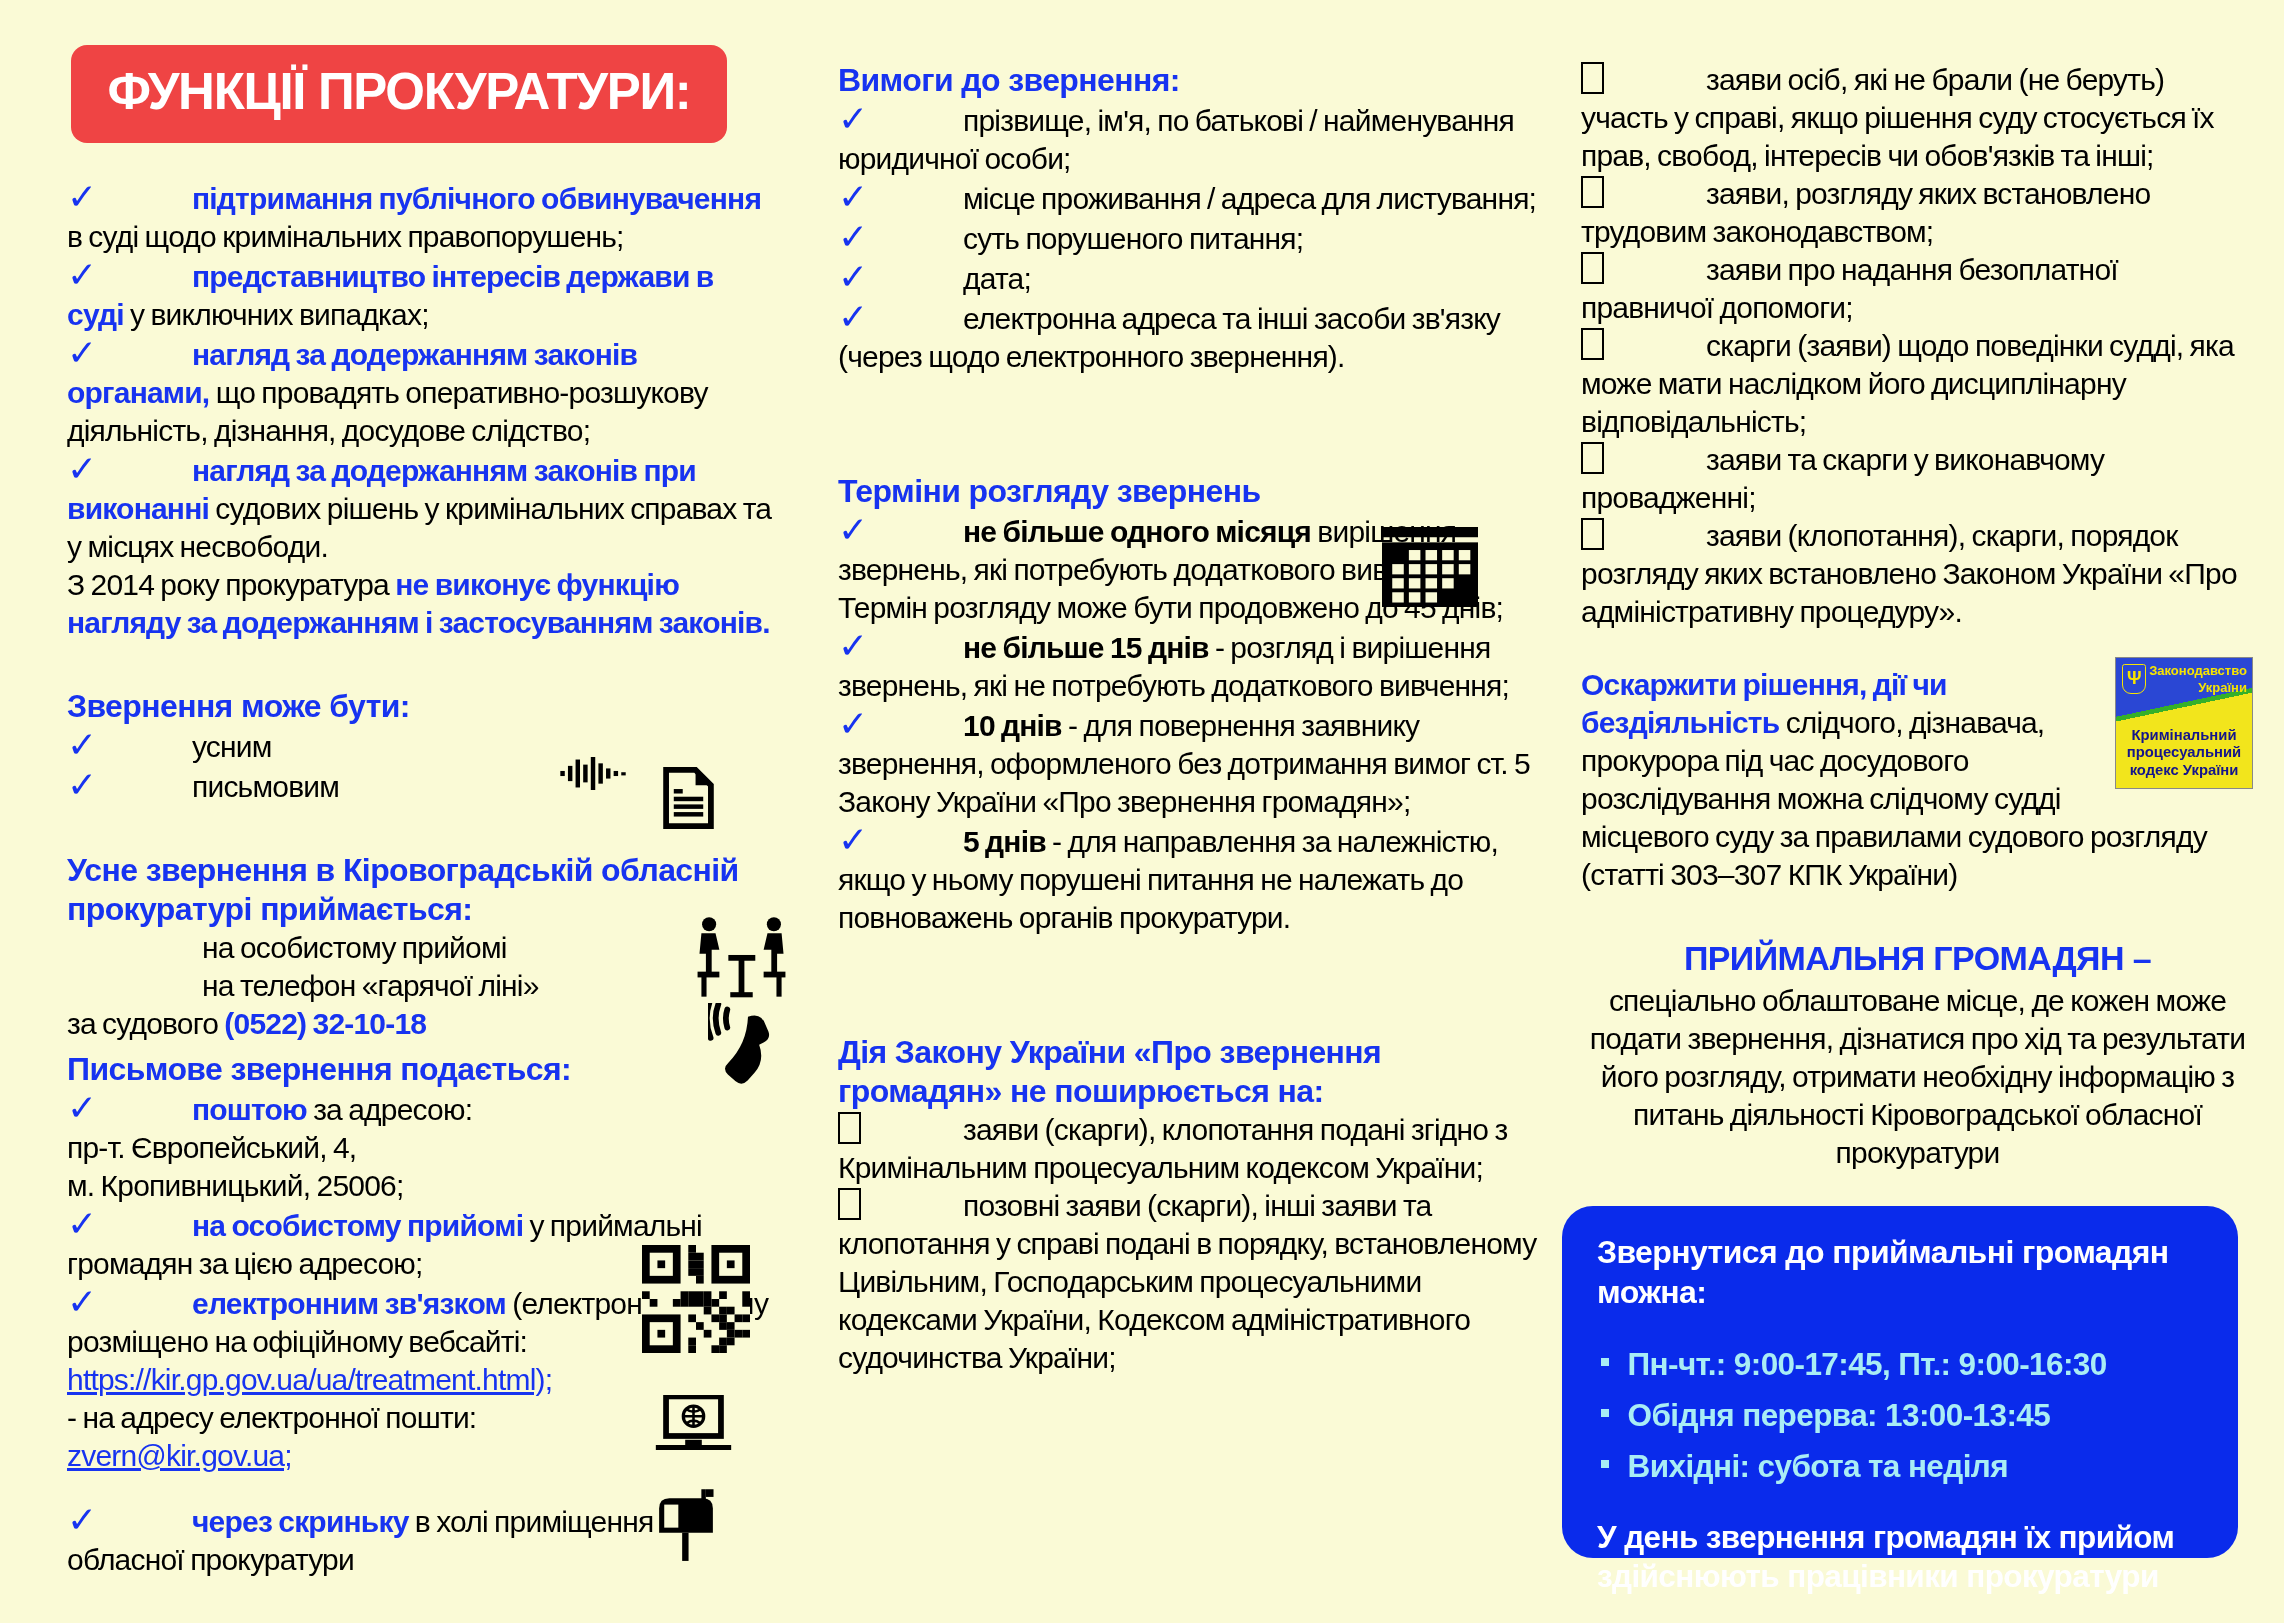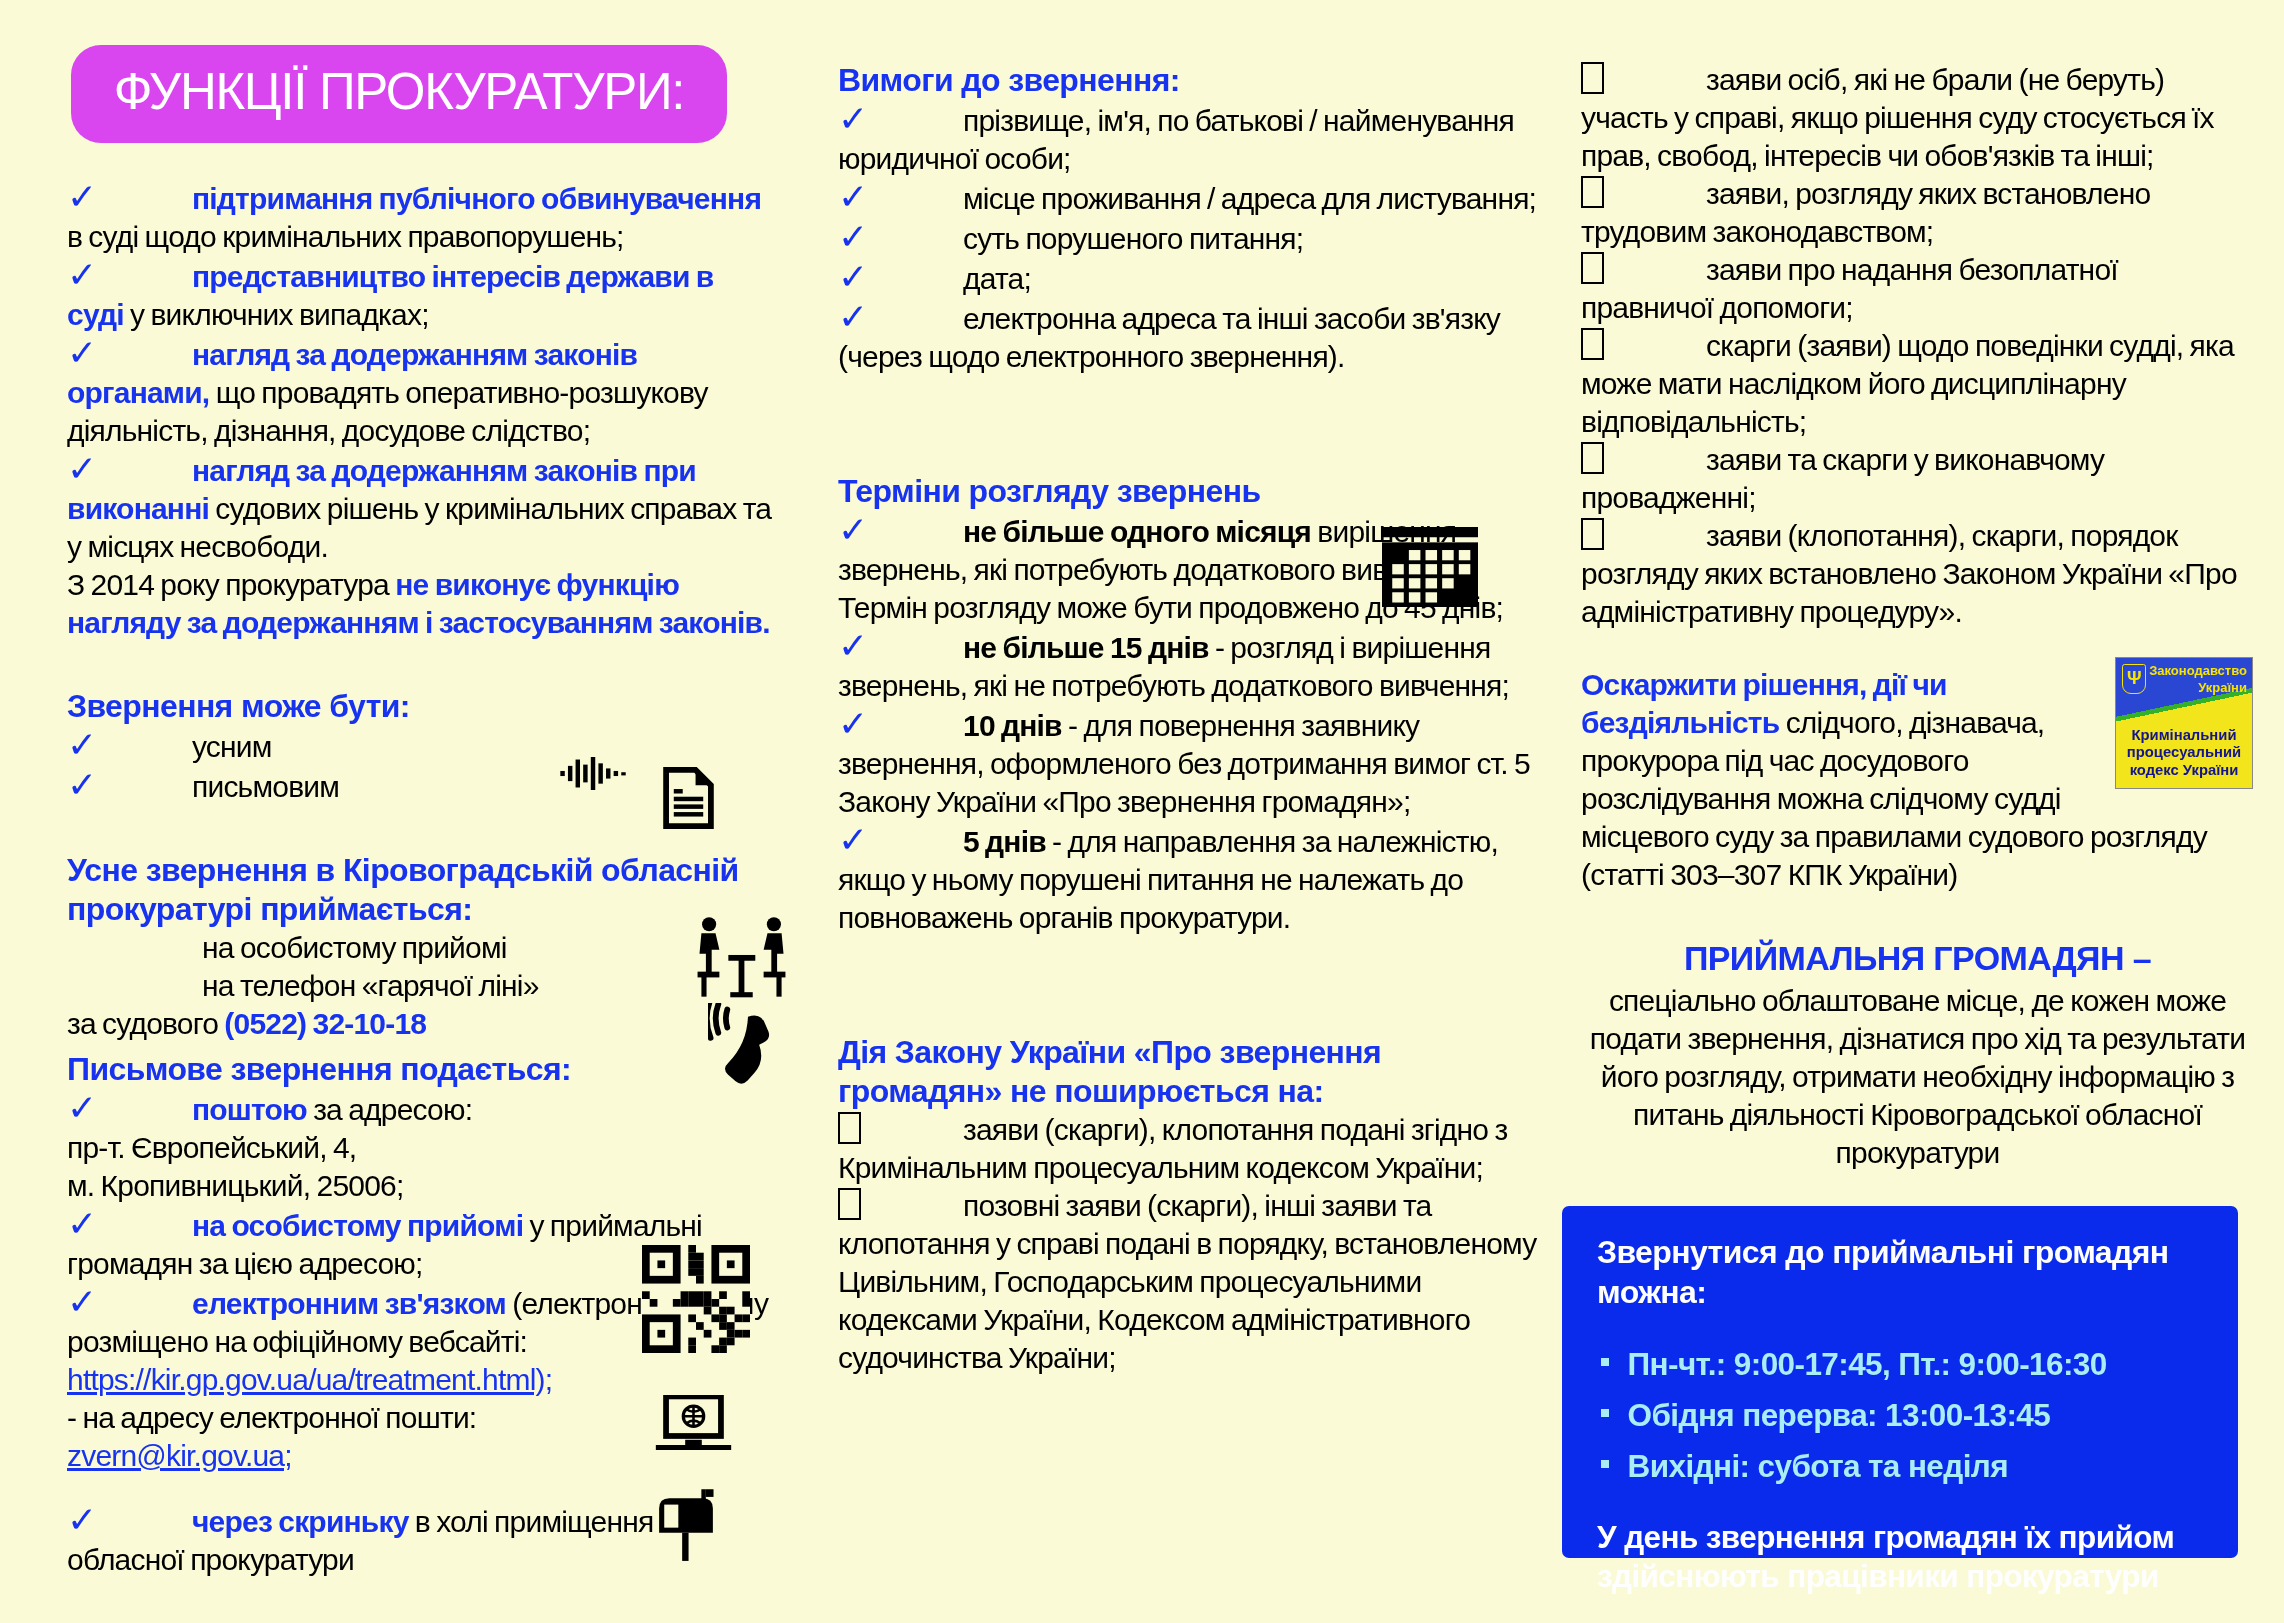--- a/index.html
+++ b/index.html
@@ -4,22 +4,22 @@
 <style>
   html,body{margin:0;padding:0;}
   body{background:#FAFAD6;}
   .page{position:relative;width:2284px;height:1624px;background:#FAFAD6;
         font-family:"Liberation Sans","DejaVu Sans",sans-serif;color:#000;overflow:hidden;}
   .col{position:absolute;top:0;}
   #col1{left:67px;width:707px;}
   #col2{left:838px;width:710px;}
   #col3{left:1581px;width:673px;}
 
-  .banner{margin:45px 47px 0 3.9px;background:#d946ef;border-radius:30px;color:#fff;
-          text-align:center;font-weight:400;font-size:51px;letter-spacing:-1.3px;
+  .banner{margin:45px 47px 0 3.9px;background:#ef4444;border-radius:16px;color:#fff;
+          text-align:center;font-weight:700;font-size:51px;letter-spacing:-1.3px;
           padding:16.7px 6.4px 22px;}
   .t{font-size:30px;line-height:38px;letter-spacing:-0.8px;word-spacing:-1.3px;}
   .h{color:#1733F0;font-weight:700;font-size:32px;line-height:39px;letter-spacing:-0.6px;}
   .lead{color:#1733F0;font-weight:700;}
   .boldblk{font-weight:700;}
   .check{display:inline-block;width:125px;color:#1733F0;font-weight:700;font-size:36px;}
   .sqwrap{display:inline-block;width:125px;}
   .sq{display:inline-block;width:19px;height:28px;border:2.6px solid #000;vertical-align:-3.9px;}
   .indent{padding-left:135px;}
   .link{color:#1733F0;text-decoration:underline;}
@@ -35,21 +35,21 @@
   .booktop{position:absolute;top:5.1px;right:5.1px;text-align:right;color:#F7E400;
      font-weight:700;font-size:13px;line-height:16.7px;letter-spacing:0;}
   .bookemblem{position:absolute;top:6.4px;left:6.4px;width:22px;height:28px;background:#2A47D4;
      border:1.3px solid #F7E400;border-radius:2.6px 2.6px 9px 9px;color:#F7E400;font-size:18px;
      text-align:center;line-height:27px;font-weight:700;}
   .bookbottom{position:absolute;bottom:9px;left:0;right:0;text-align:center;color:#14148C;
      font-weight:700;font-size:14.8px;line-height:17.3px;}
 
   .center{text-align:center;}
   .hours-box{position:absolute;left:1562px;top:1206px;width:676px;height:352px;
-     background:#0A2BEB;border-radius:7px;box-sizing:border-box;padding:26px 35px 0 35px;}
+     background:#0A2BEB;border-radius:31px;box-sizing:border-box;padding:26px 35px 0 35px;}
   .hours-title{color:#fff;font-weight:700;font-size:32px;line-height:40px;letter-spacing:-0.6px;}
   .hours-list{margin-top:27px;}
   .hours-item{color:#A9EDF5;font-weight:700;font-size:31.5px;line-height:51px;letter-spacing:-0.6px;}
   .hours-dot{display:inline-block;width:7.7px;height:7.7px;background:#A9EDF5;
      vertical-align:9px;margin:0 19px 0 3.9px;}
   .hours-footer{margin-top:26px;color:#fff;font-weight:700;font-size:31.5px;line-height:39px;letter-spacing:-0.6px;}
 </style>
 </head>
 <body>
 

